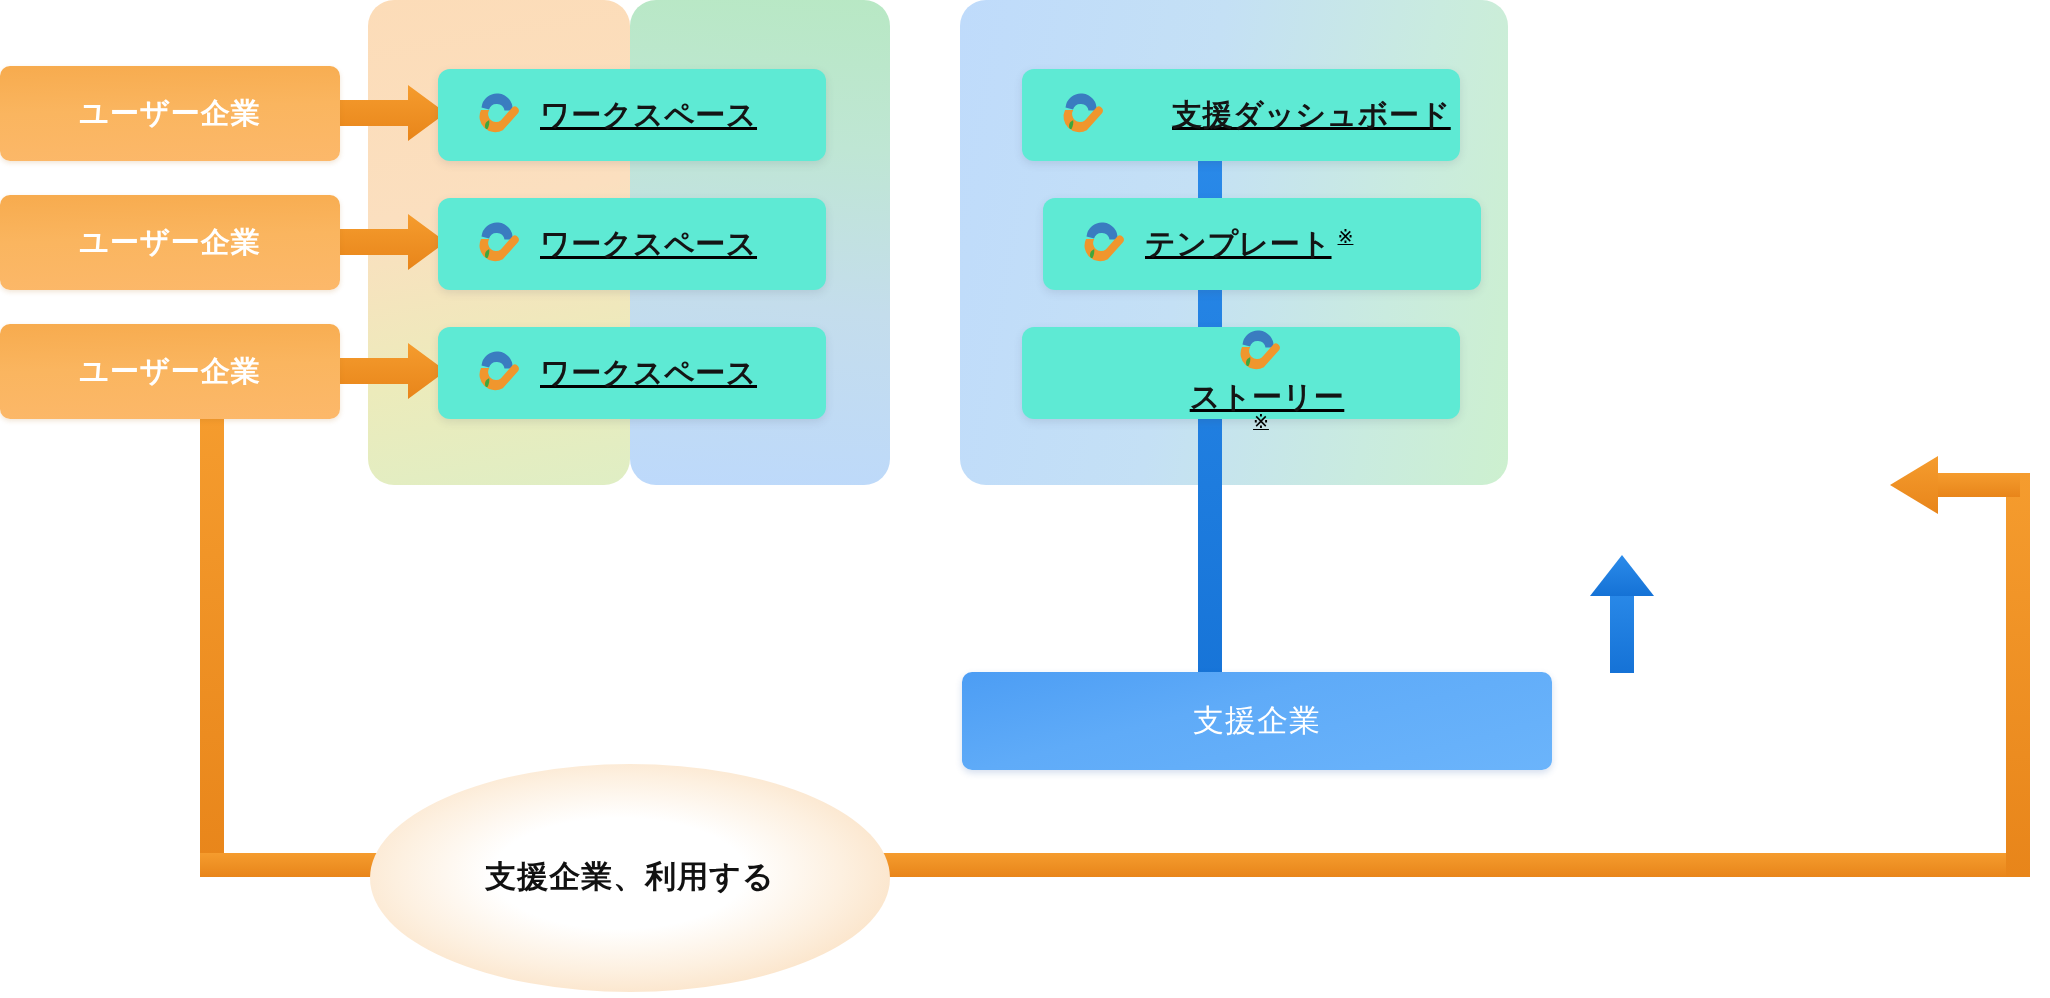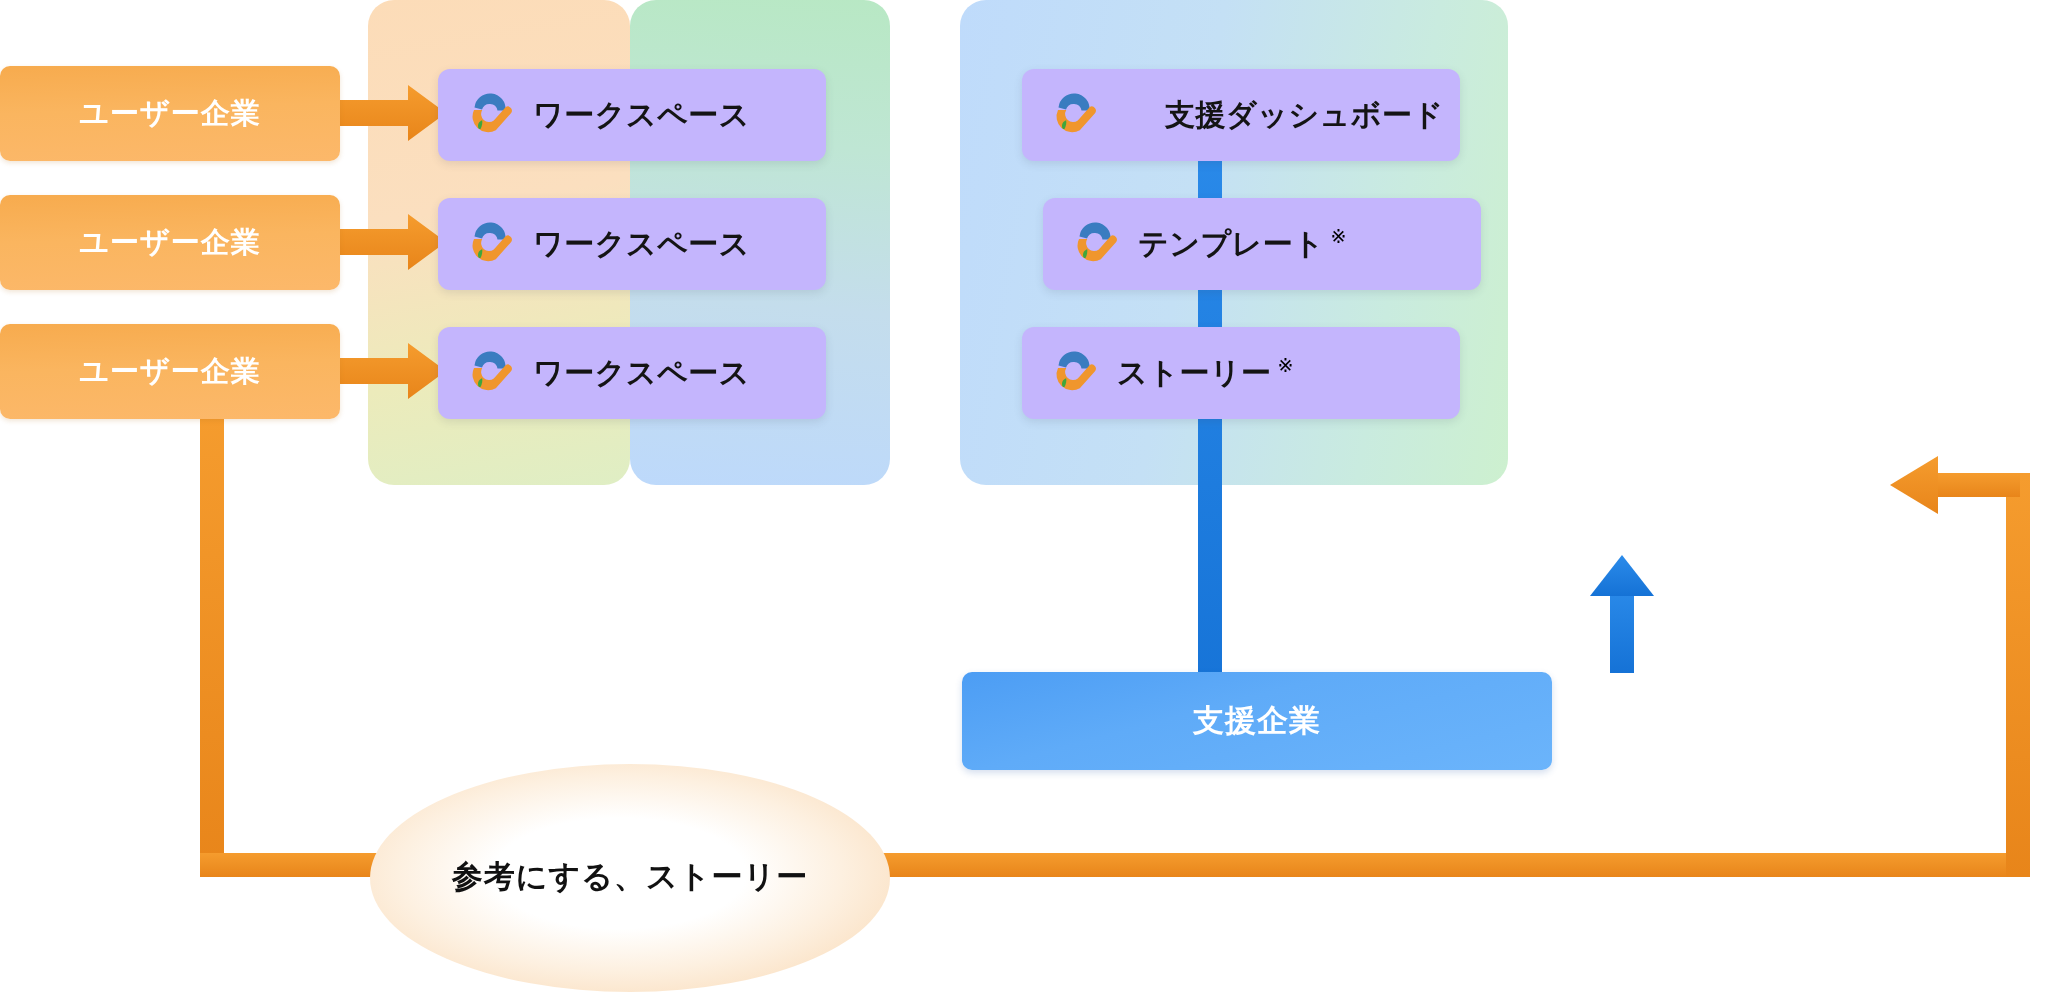--- a/index.html
+++ b/index.html
@@ -61,27 +61,28 @@
     letter-spacing: 1px;
     white-space: nowrap;
   }
   #user-box-1 { top: 66px; }
   #user-box-2 { top: 195px; }
   #user-box-3 { top: 324px; }
 
   
   .card {
     position: absolute;
-    background: #c4b5fd;
+    background: #5eead4;
     border-radius: 12px;
     box-shadow: 0 3px 9px rgba(60,70,90,0.13);
     display: flex;
     align-items: center;
-    padding-left: 27px;
+    padding-left: 34px;
     box-sizing: border-box;
+    text-decoration: underline;
   }
   .card .card-label {
     font-size: 30px;
     font-weight: 700;
     color: #141414;
     letter-spacing: 0.5px;
     white-space: nowrap;
     margin-left: 18px;
   }
   .card .kome {
@@ -93,39 +94,39 @@
     top: -8px;
   }
   .ws-card { left: 438px; top: 69px; width: 388px; height: 92px; }
   #ws-card-1 { top: 69px; }
   #ws-card-2 { top: 198px; }
   #ws-card-3 { top: 327px; }
 
   .sup-card { left: 1022px; width: 438px; height: 92px; }
   #sup-card-1 { top: 69px; gap: 48px; }
   #sup-card-2 { top: 198px; margin-left: 21px; }
-  #sup-card-3 { top: 327px; }
+  #sup-card-3 { top: 327px; flex-direction: column; }
 
   
   .logo { width: 50px; height: 50px; flex: 0 0 auto; display:block; }
 
   
   #support-box {
     position: absolute;
     left: 962px; top: 672px;
     width: 590px; height: 98px;
     border-radius: 10px;
     background: linear-gradient(165deg, #4c9df4 0%, #5fabf8 40%, #6bb4fb 100%);
     box-shadow: 0 3px 7px rgba(40,90,170,0.2);
     display: flex; align-items: center; justify-content: center;
   }
   #support-box .label {
     color: #ffffff;
     font-size: 31px;
-    font-weight: 700;
+    font-weight: 400;
     letter-spacing: 1px;
   }
 
   
   #ellipse {
     position: absolute;
     left: 370px; top: 764px;
     width: 520px; height: 228px;
     border-radius: 50%;
     background: radial-gradient(ellipse at 48% 48%, #ffffff 0%, #ffffff 33%, #fdf0e0 58%, #fadfc0 82%, #f8d3a9 100%);
@@ -277,16 +278,16 @@
     </svg>
     <span class="card-label">ストーリー</span>
     <span class="kome">※</span>
   </div>
 
   <div id="support-box">
     <span class="label">支援企業</span>
   </div>
 
   <div id="ellipse">
-    <span class="label">参考にする、ストーリー</span>
+    <span class="label">支援企業、利用する</span>
   </div>
 
 </div>
 
 </body></html>

